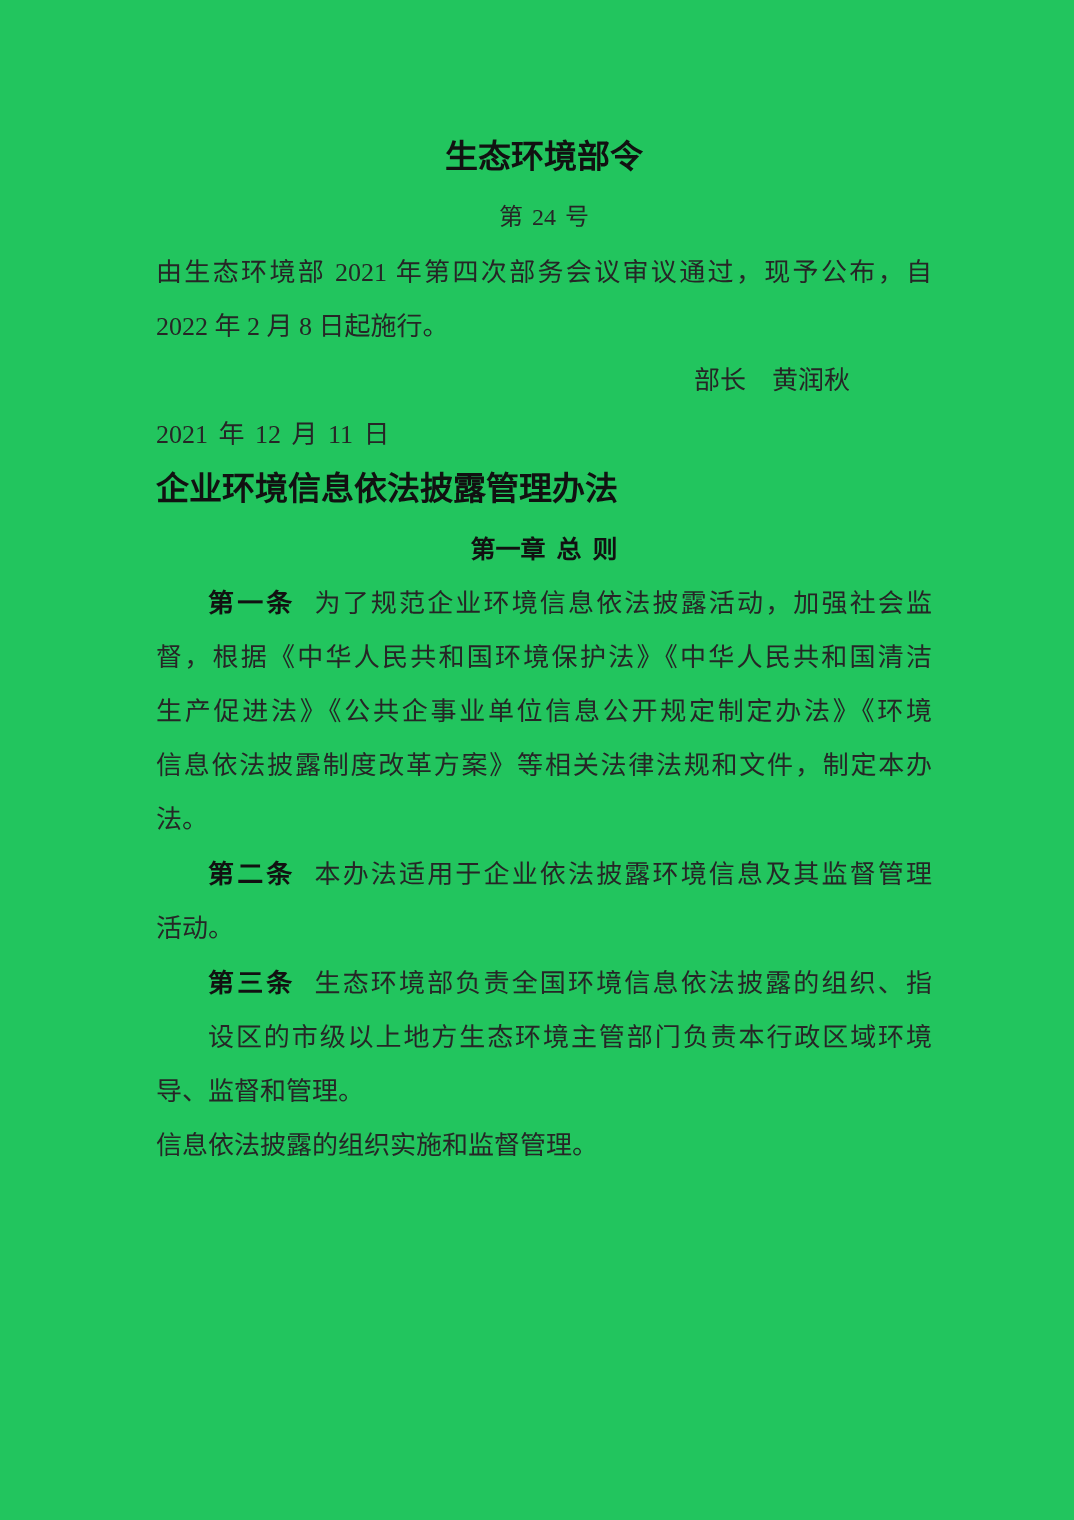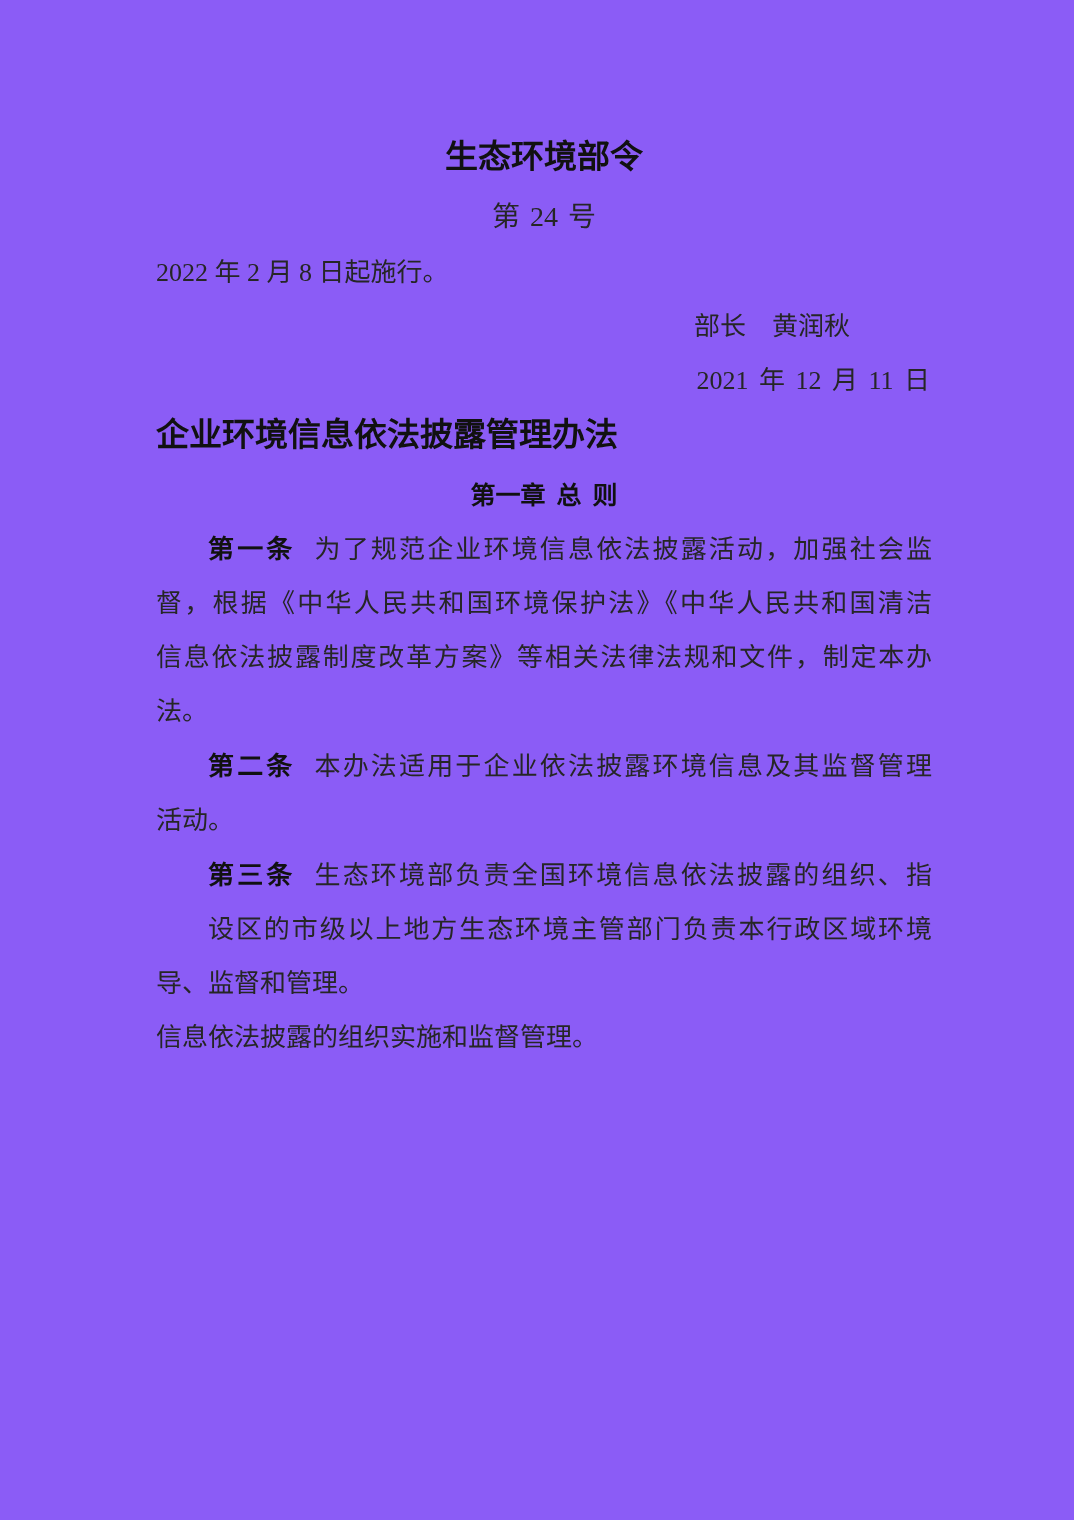--- a/index.html
+++ b/index.html
@@ -9,33 +9,33 @@
     width: 1074px;
     height: 1520px;
     font-family: "Liberation Serif", "DejaVu Serif", serif;
     color: #262626;
     overflow: hidden;
   }
   .page {
     width: 1074px;
     height: 1520px;
     padding: 130px 142px 0 156px;
-    background: #8b5cf6;
+    background: #22c55e;
   }
   
   .order-title {
     font-size: 33px;
     font-weight: bold;
     line-height: 54px;
     text-align: center;
     color: #111111;
     font-family: "Liberation Serif", "DejaVu Serif", serif;
   }
   .order-no {
-    font-size: 28px;
+    font-size: 24px;
     line-height: 54px;
     margin-top: 6px;
     text-align: center;
     word-spacing: 3px;
   }
   
   .lines { margin: 0; }
   .announcement { margin-top: 2px; }
   .line {
     font-size: 26px;
@@ -58,21 +58,21 @@
   
   .sig-name {
     font-size: 26px;
     line-height: 54px;
     text-align: right;
     padding-right: 82px;
   }
   .sig-date {
     font-size: 26px;
     line-height: 54px;
-    text-align: right;
+    text-align: left;
     padding-right: 2px;
     word-spacing: 4px;
   }
   
   .law-title {
     font-size: 33px;
     font-weight: bold;
     line-height: 54px;
     text-align: left;
     color: #111111;
@@ -92,34 +92,36 @@
 </head>
 <body>
 
 <div class="page">
 
   <h1 class="order-title">生态环境部令</h1>
 
   <div class="order-no">第 24 号</div>
 
   <div class="lines announcement" id="announcement-lines">
+      <div class="line just"><span>由生态环境部 2021 年第四次部务会议审议通过，现予公布，自</span></div>
       <div class="line"><span>2022 年 2 月 8 日起施行。</span></div>
     </div>
 
   <div class="sig-name">部长　黄润秋</div>
 
   <div class="sig-date">2021 年 12 月 11 日</div>
 
   <h2 class="law-title">企业环境信息依法披露管理办法</h2>
 
   <h3 class="chapter">第一章 总 则</h3>
 
   <div class="lines articles" id="article-lines">
       <div class="line indent just"><span class="art-label">第一条</span><span>为了规范企业环境信息依法披露活动，加强社会监</span></div>
       <div class="line just"><span>督，根据《中华人民共和国环境保护法》《中华人民共和国清洁</span></div>
+      <div class="line just"><span>生产促进法》《公共企事业单位信息公开规定制定办法》《环境</span></div>
       <div class="line just"><span>信息依法披露制度改革方案》等相关法律法规和文件，制定本办</span></div>
       <div class="line"><span>法。</span></div>
       <div class="line indent just"><span class="art-label">第二条</span><span>本办法适用于企业依法披露环境信息及其监督管理</span></div>
       <div class="line"><span>活动。</span></div>
       <div class="line indent just"><span class="art-label">第三条</span><span>生态环境部负责全国环境信息依法披露的组织、指</span></div>
       <div class="line indent just"><span>设区的市级以上地方生态环境主管部门负责本行政区域环境</span></div>
       <div class="line"><span>导、监督和管理。</span></div>
       <div class="line"><span>信息依法披露的组织实施和监督管理。</span></div>
     </div>
 

